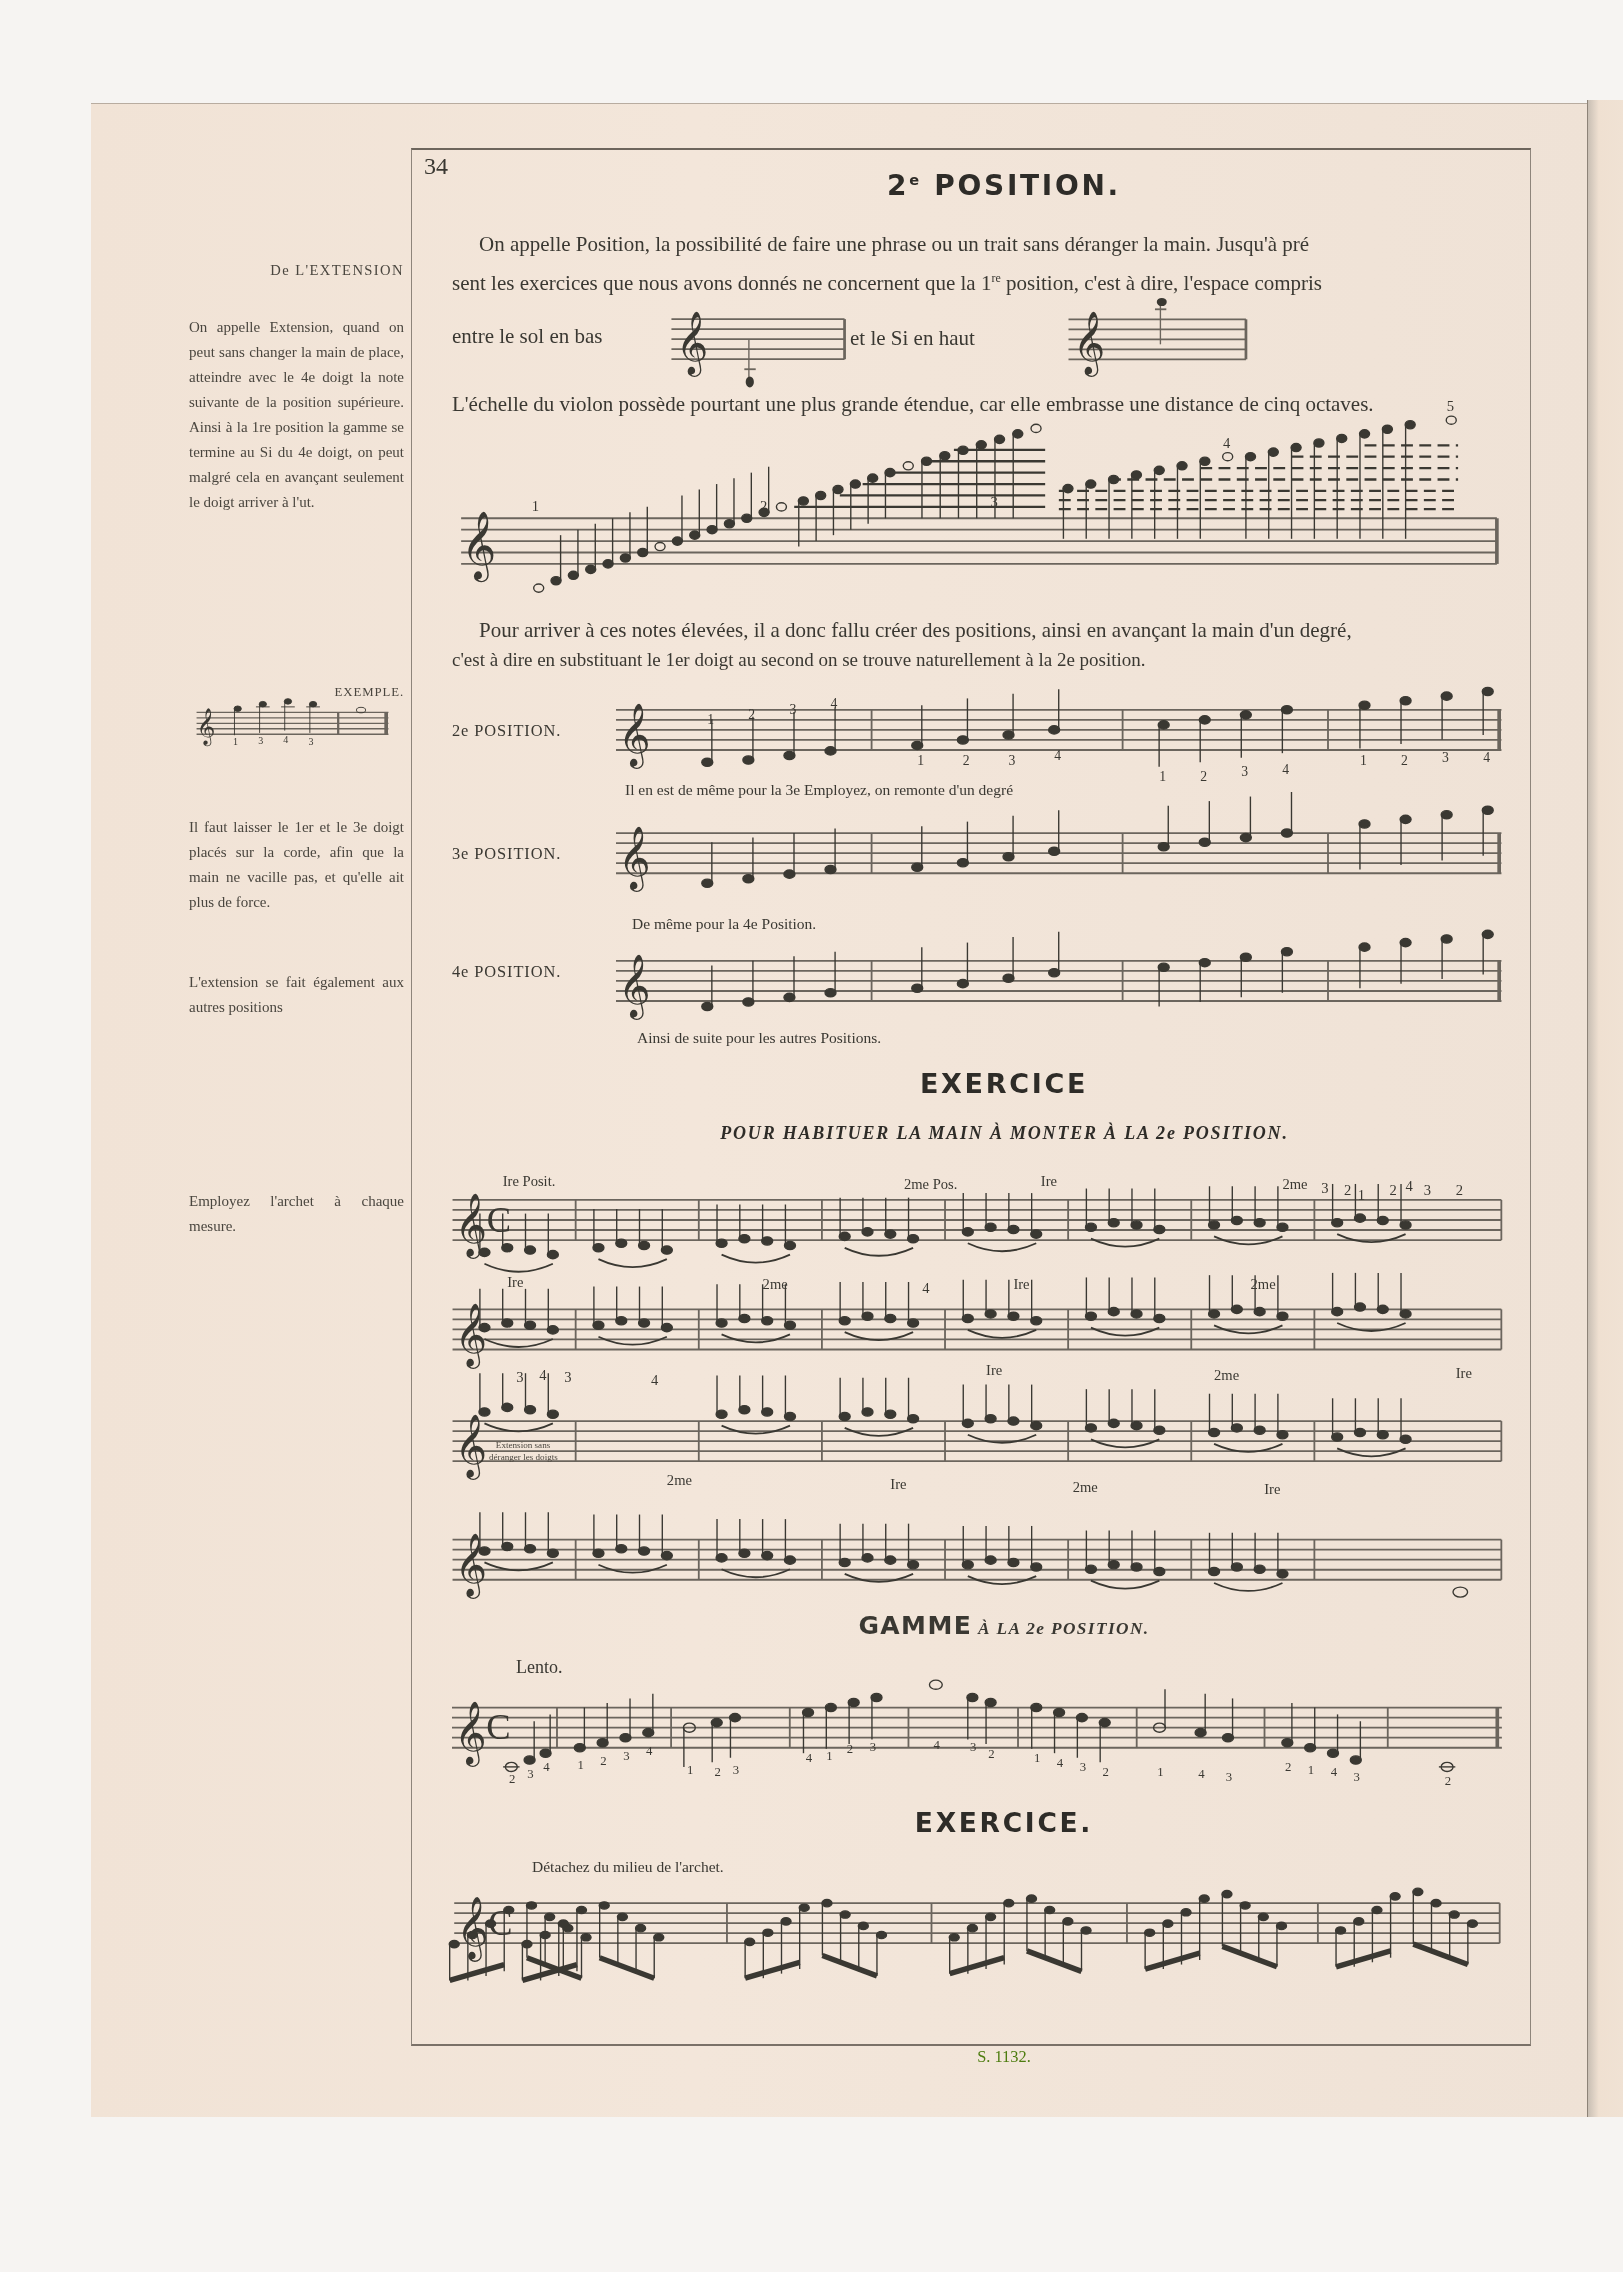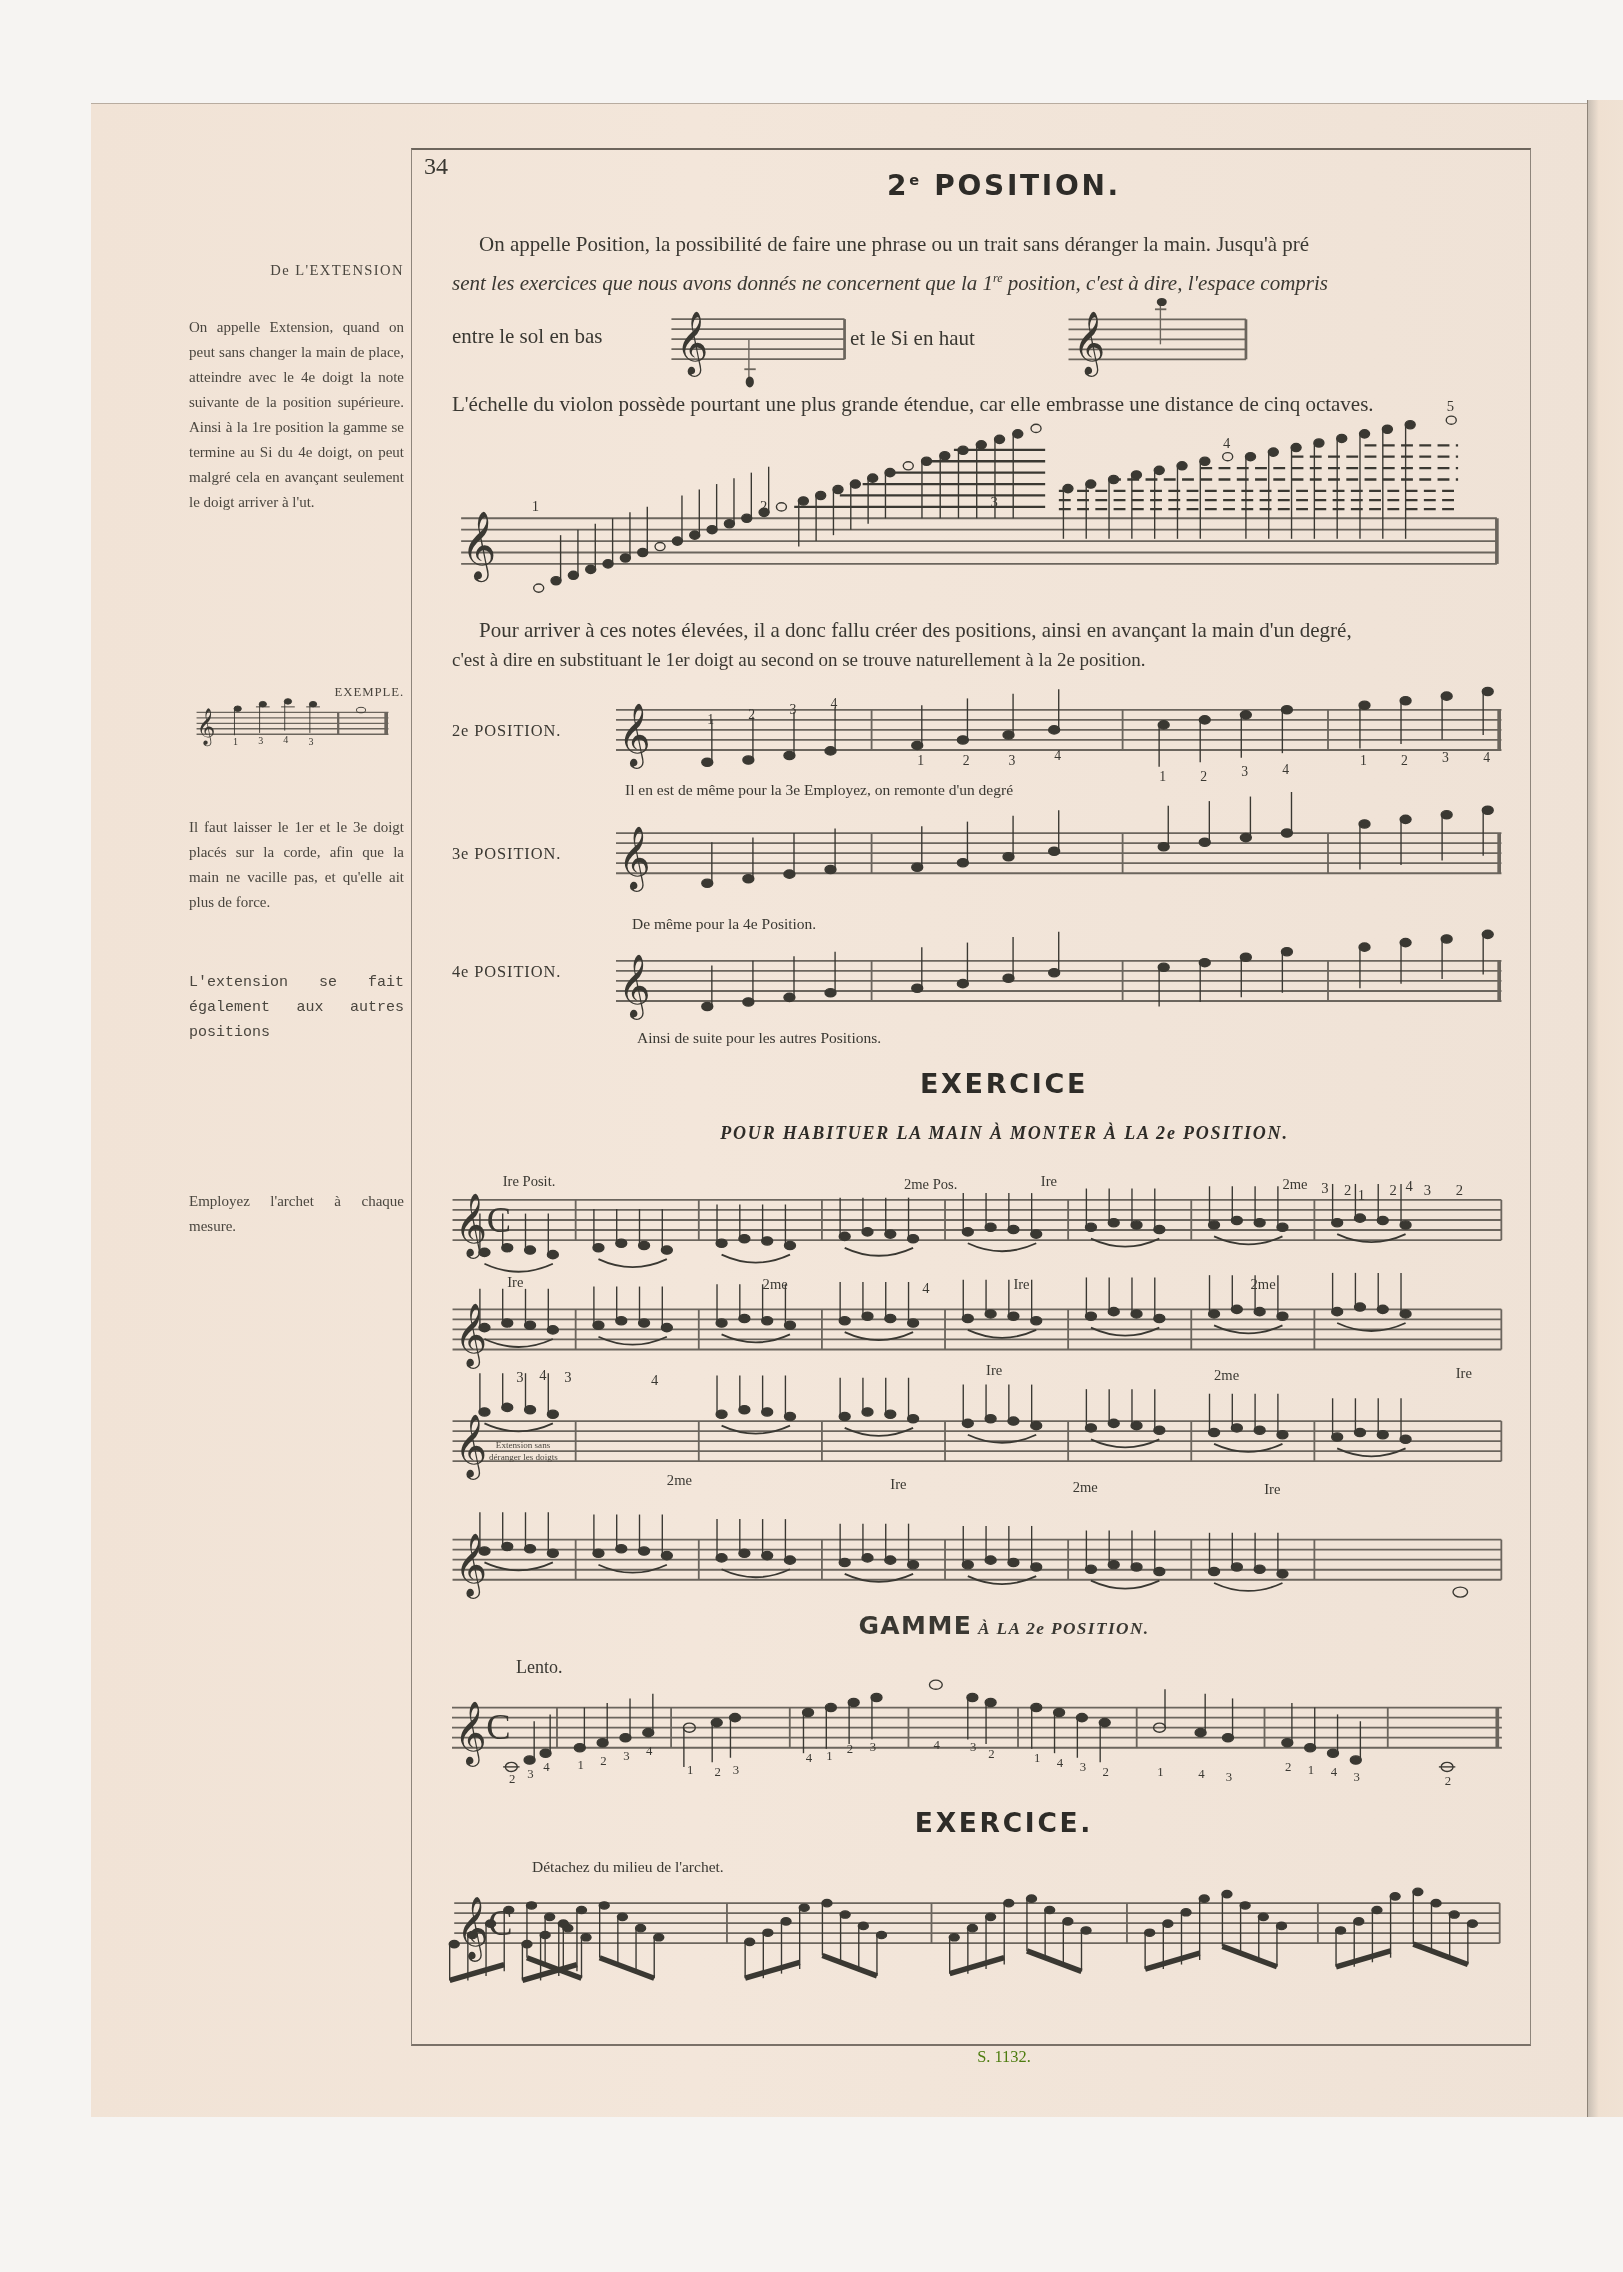--- a/index.html
+++ b/index.html
@@ -61,21 +61,21 @@
 <div class="next-page"></div>
 <div class="frame"></div>
 
 <div class="abs page-num">34</div>
 
 <div class="abs h1" style="top:169px;">
   <span>2</span><sup>e</sup><span> POSITION.</span>
 </div>
 
 <div class="abs para" style="left:479px; top:228px; width:1027px;">On appelle Position, la possibilité de faire une phrase ou un trait    sans déranger la main. Jusqu'à pré</div>
-<div class="abs para" style="left:452px; top:262px; width:1059px;font-style:italic;">
+<div class="abs para" style="left:452px; top:262px; width:1059px;">
   <span>sent les exercices que nous avons donnés ne concernent que la 1</span><sup>re</sup><span> position, c'est à dire, l'espace compris</span>
 </div>
 
 <div class="abs para" style="left:452px; top:320px;">entre le sol en bas</div>
 <svg class="staff-svg" style="left:662px; top:310px;" width="192" height="82" viewBox="0 0 420 180">
   <g stroke="#6b655d" stroke-width="4">
     <line x1="20" y1="20" x2="400" y2="20"></line>
       <line x1="20" y1="42" x2="400" y2="42"></line>
     <line x1="20" y1="64" x2="400" y2="64"></line>
       <line x1="20" y1="86" x2="400" y2="86"></line>
@@ -687,15 +687,15 @@
       <line x1="250" y1="28" x2="280" y2="28"></line>
   </g>
   <g font-size="22" fill="#3a3832" font-family="Liberation Serif, serif">
     <text x="90" y="112">1</text>
     <text x="145" y="110">3</text>
     <text x="200" y="108">4</text>
     <text x="255" y="112">3</text>
   </g>
 </svg>
 <div class="abs side" style="top:815px;">Il faut laisser le 1er et le 3e doigt placés sur la corde, afin que la main ne vacille pas, et qu'elle ait plus de force.</div>
-<div class="abs side" style="top:970px;font-family:Liberation Mono, monospace;">L'extension se fait également aux autres positions</div>
+<div class="abs side" style="top:970px;">L'extension se fait également aux autres positions</div>
 <div class="abs side" style="top:1189px;">Employez l'archet à chaque mesure.</div>
 
 
 </body></html>

